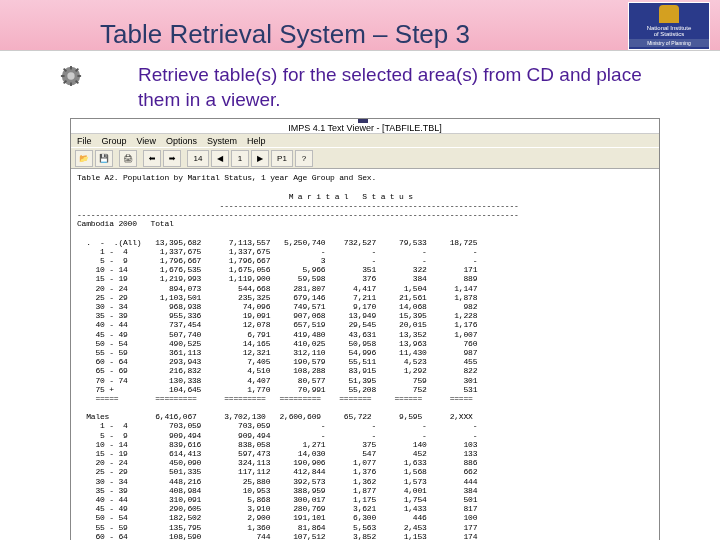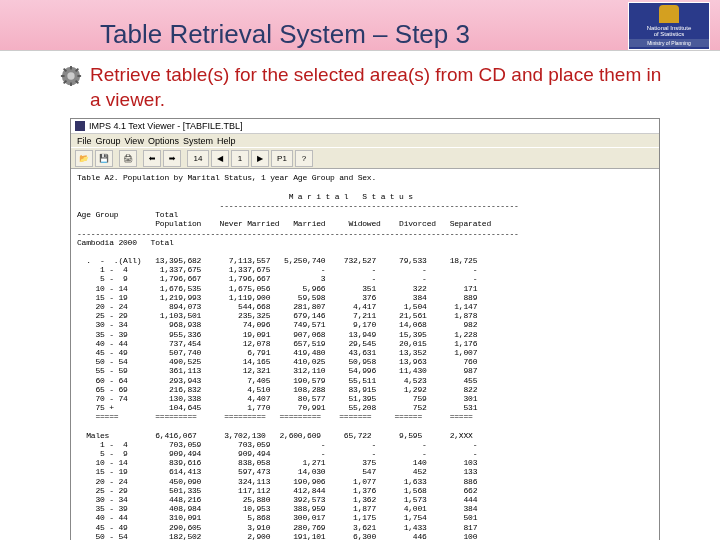--- a/index.html
+++ b/index.html
@@ -51,24 +51,25 @@
     background: #4a5a9a;
     width: 100%;
     text-align: center;
     margin-top: 2px;
     font-size: 5px;
     padding: 1px 0;
   }
   .body-text {
     padding: 12px 50px 6px 60px;
     font-size: 19px;
-    color: #b91c1c;
+    color: #4c1d95;
     line-height: 1.3;
     display: flex;
     align-items: flex-start;
+    gap: 48px;
   }
   .bullet-gear {
     width: 22px;
     height: 22px;
     margin-right: 8px;
     margin-top: 2px;
     flex-shrink: 0;
   }
   .bullet-gear svg { width: 22px; height: 22px; }
   .viewer-window {
@@ -81,32 +82,33 @@
   }
   .vw-title {
     background: #fff;
     height: 14px;
     display: flex;
     align-items: center;
     padding: 0 4px;
     border-bottom: 1px solid #ccc;
     font-family: Tahoma, sans-serif;
     font-size: 9px;
+    flex-direction: column;
   }
   .vw-title .ico {
     width: 10px;
     height: 10px;
     background: #336;
     margin-right: 4px;
   }
   .vw-menu {
     height: 13px;
     display: flex;
     align-items: center;
-    gap: 4px;
+    gap: 10px;
     padding: 0 6px;
     font-family: Tahoma, sans-serif;
     font-size: 9px;
     background: #ece9d8;
     border-bottom: 1px solid #fff;
   }
   .vw-tools {
     height: 18px;
     display: flex;
     align-items: center;
@@ -197,22 +199,20 @@
     <span class="tool">◀</span>
     <span class="tool">1</span>
     <span class="tool">▶</span>
     <span class="tool" style="width:20px">P1</span>
     <span class="tool">?</span>
   </div>
   <div class="vw-content"><span>Table A2. Population by Marital Status, 1 year Age Group and Sex.</span>
 
                                               <span>M a r i t a l   S t a t u s</span>
                                -----------------------------------------------------------------
-<span>Age Group        Total
-                 Population    Never Married   Married     Widowed    Divorced   Separated</span>
 ------------------------------------------------------------------------------------------------
 <span>Cambodia 2000   Total</span>
 
 <span>  .  -  .(All)   13,395,682      7,113,557   5,250,740    732,527     79,533     18,725
      1 -  4       1,337,675      1,337,675           -          -          -          -
      5 -  9       1,796,667      1,796,667           3          -          -          -
     10 - 14       1,676,535      1,675,056       5,966        351        322        171
     15 - 19       1,219,993      1,119,900      59,598        376        384        889
     20 - 24         894,073        544,668     281,807      4,417      1,504      1,147
     25 - 29       1,103,501        235,325     679,146      7,211     21,561      1,878

